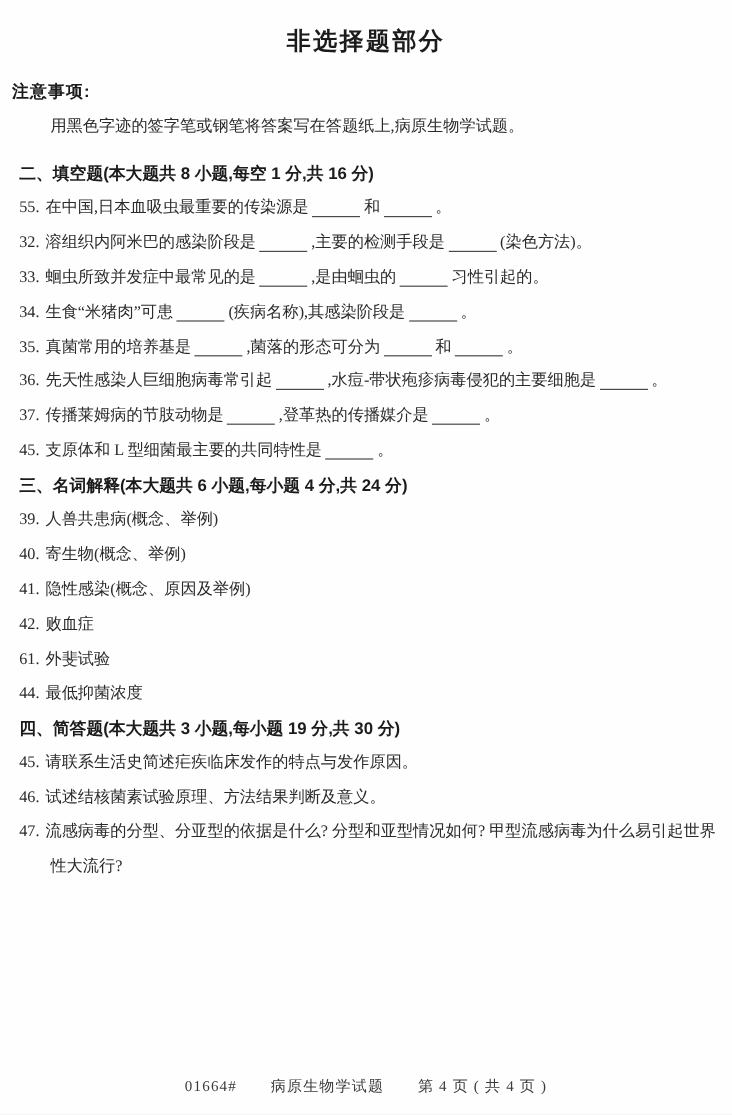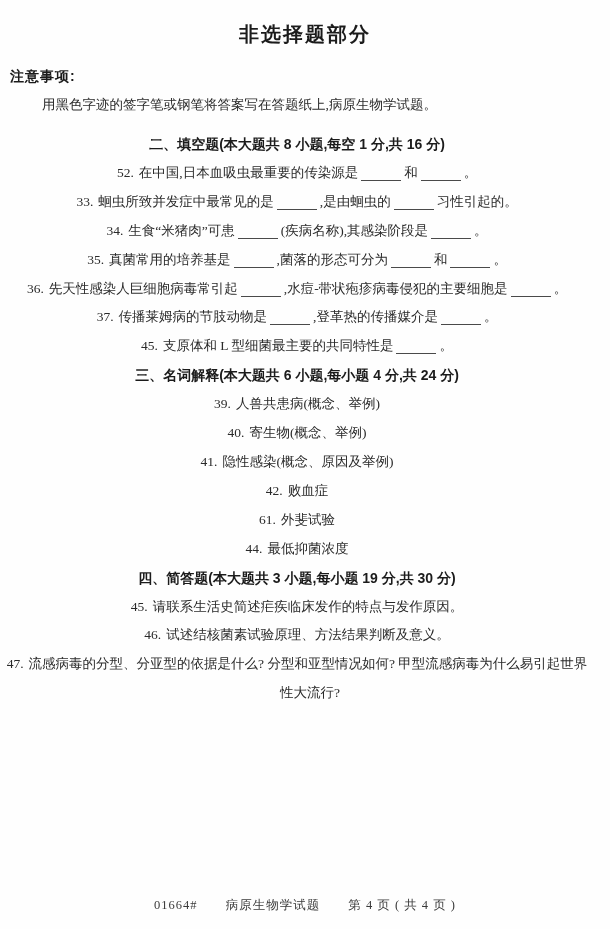--- a/index.html
+++ b/index.html
@@ -30,26 +30,25 @@
     letter-spacing:1px;
     color:#1b1b1b;
   }
   .notice-text {
     margin:10px 14px 0 42px;
     font-size:13.5px;
     color:#2a2a2a;
   }
   .content {
     position:absolute;
-    top:130px; left:1px;
+    top:130px; left:16px;
     width:592px;
     font-size:13.5px;
     line-height:28.9px;
     color:#2a2a2a;
-    text-align:center;
   }
   .sec-heading {
     font-family:"Liberation Sans","DejaVu Sans",sans-serif;
     font-weight:bold;
     font-size:14px;
     color:#1b1b1b;
   }
   .qline {
     padding-left:26px;
     text-indent:-26px;
@@ -79,21 +78,22 @@
 
 <div class="page">
 
   <div class="title">非选择题部分</div>
 
   <div class="notice-heading">注意事项:</div>
   <div class="notice-text">用黑色字迹的签字笔或钢笔将答案写在答题纸上,病原生物学试题。</div>
 
   <div class="content">
       <div class="sec-heading">二、填空题(本大题共 8 小题,每空 1 分,共 16 分)</div>
-      <div class="qline"><span class="qnum">52.</span><span>在中国,日本血吸虫最重要的传染源是</span><span class="blank"></span><span>和</span><span class="blank"></span><span>。</span></div>
+      <div class="qline"><span class="qnum">55.</span><span>在中国,日本血吸虫最重要的传染源是</span><span class="blank"></span><span>和</span><span class="blank"></span><span>。</span></div>
+      <div class="qline"><span class="qnum">32.</span><span>溶组织内阿米巴的感染阶段是</span><span class="blank"></span><span>,主要的检测手段是</span><span class="blank"></span><span>(染色方法)。</span></div>
       <div class="qline"><span class="qnum">33.</span><span>蛔虫所致并发症中最常见的是</span><span class="blank"></span><span>,是由蛔虫的</span><span class="blank"></span><span>习性引起的。</span></div>
       <div class="qline"><span class="qnum">34.</span><span>生食“米猪肉”可患</span><span class="blank"></span><span>(疾病名称),其感染阶段是</span><span class="blank"></span><span>。</span></div>
       <div class="qline"><span class="qnum">35.</span><span>真菌常用的培养基是</span><span class="blank"></span><span>,菌落的形态可分为</span><span class="blank"></span><span>和</span><span class="blank"></span><span>。</span></div>
       <div class="qline"><span class="qnum">36.</span><span>先天性感染人巨细胞病毒常引起</span><span class="blank"></span><span>,水痘-带状疱疹病毒侵犯的主要细胞是</span><span class="blank"></span><span>。</span></div>
       <div class="qline"><span class="qnum">37.</span><span>传播莱姆病的节肢动物是</span><span class="blank"></span><span>,登革热的传播媒介是</span><span class="blank"></span><span>。</span></div>
       <div class="qline"><span class="qnum">45.</span><span>支原体和 L 型细菌最主要的共同特性是</span><span class="blank"></span><span>。</span></div>
       <div class="sec-heading">三、名词解释(本大题共 6 小题,每小题 4 分,共 24 分)</div>
       <div class="qline"><span class="qnum">39.</span><span>人兽共患病(概念、举例)</span></div>
       <div class="qline"><span class="qnum">40.</span><span>寄生物(概念、举例)</span></div>
       <div class="qline"><span class="qnum">41.</span><span>隐性感染(概念、原因及举例)</span></div>

